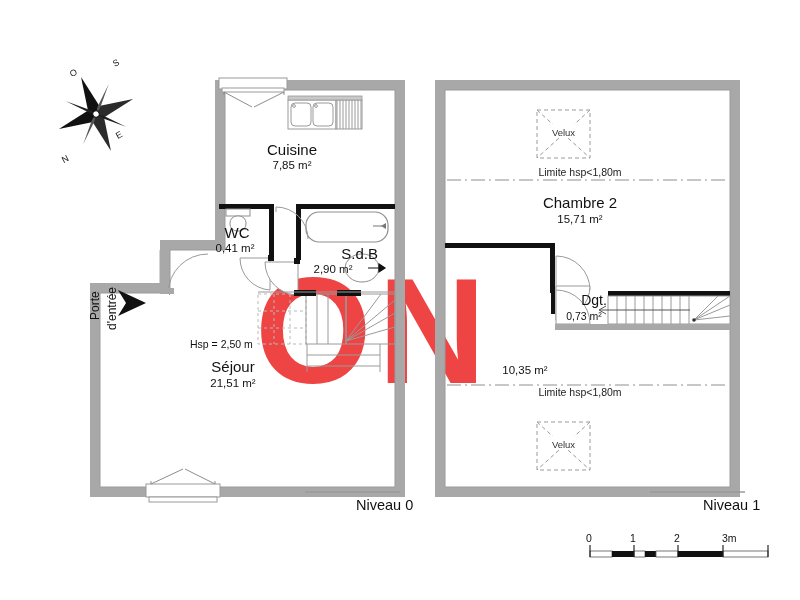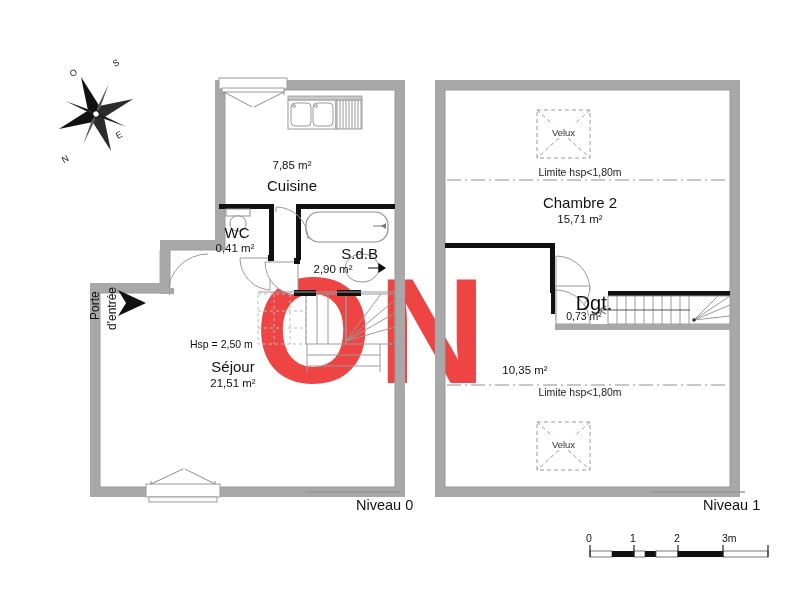--- a/index.html
+++ b/index.html
@@ -239,21 +239,21 @@
   </svg>
 
   <div class="lbl" style="left:70px;top:68px;font-size:9px;transform:rotate(-28deg);">O</div>
   <div class="lbl" style="left:113px;top:58px;font-size:9px;transform:rotate(-28deg);">S</div>
   <div class="lbl" style="left:116px;top:130px;font-size:9px;transform:rotate(-28deg);">E</div>
   <div class="lbl" style="left:62px;top:154px;font-size:9px;transform:rotate(-28deg);">N</div>
 
   <div class="lbl rot-label" style="left:88px;top:320px;transform:rotate(-90deg);">Porte</div>
   <div class="lbl rot-label" style="left:105px;top:330px;transform:rotate(-90deg);">d'entrée</div>
 
-  <div class="lbl room-name" style="left:232px;top:141px;width:120px;margin-top:36px;">Cuisine</div>
+  <div class="lbl room-name" style="left:232px;top:141px;width:120px;">Cuisine</div>
   <div class="lbl room-area" style="left:232px;top:159px;width:120px;">7,85 m²</div>
 
   <div class="lbl room-name" style="left:202px;top:224px;width:70px;">WC</div>
   <div class="lbl room-area" style="left:200px;top:242px;width:70px;">0,41 m²</div>
 
   <div class="lbl room-name" style="left:288px;top:245px;width:90px;text-align:right;">S.d.B</div>
   <div class="lbl room-area" style="left:288px;top:263px;width:90px;">2,90 m²</div>
 
   <div class="lbl small-note" style="left:190px;top:338px;">Hsp = 2,50 m</div>
   <div class="lbl room-name" style="left:173px;top:358px;width:120px;">Séjour</div>
@@ -262,21 +262,21 @@
   <div class="lbl level-label" style="left:328px;top:497px;">Niveau 0</div>
 
   <div class="lbl velux-lbl" style="left:537px;top:127px;width:53px;text-align:center;">Velux</div>
   <div class="lbl limit-lbl" style="left:500px;top:166px;width:160px;text-align:center;background:#fff;">Limite hsp&lt;1,80m</div>
 
   <div class="lbl room-name" style="left:510px;top:194px;width:140px;">Chambre 2</div>
   <div class="lbl room-area" style="left:510px;top:213px;width:140px;">15,71 m²</div>
 
   <div class="lbl room-area" style="left:455px;top:340px;width:140px;margin-top:24px;">10,35 m²</div>
 
-  <div class="lbl room-name" style="left:556px;top:292px;width:76px;font-size:20px;">Dgt.</div>
+  <div class="lbl room-name" style="left:556px;top:292px;width:76px;font-size:14px;">Dgt.</div>
   <div class="lbl room-area" style="left:554px;top:310px;width:60px;font-size:10.5px;">0,73 m²</div>
 
   <div class="lbl limit-lbl" style="left:500px;top:386px;width:160px;text-align:center;background:#fff;">Limite hsp&lt;1,80m</div>
   <div class="lbl velux-lbl" style="left:537px;top:439px;width:53px;text-align:center;">Velux</div>
 
   <div class="lbl level-label" style="left:675px;top:497px;">Niveau 1</div>
 
   <div class="lbl scale-num" style="left:586px;top:532px;">0</div>
   <div class="lbl scale-num" style="left:630px;top:532px;">1</div>
   <div class="lbl scale-num" style="left:674px;top:532px;">2</div>

